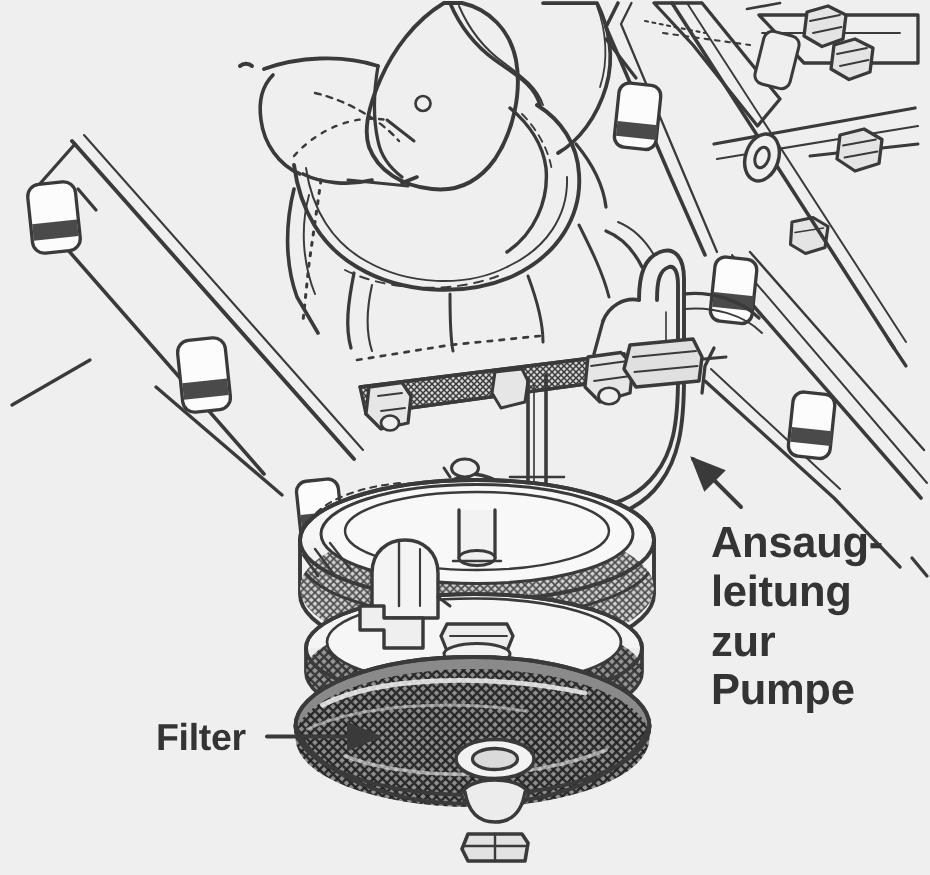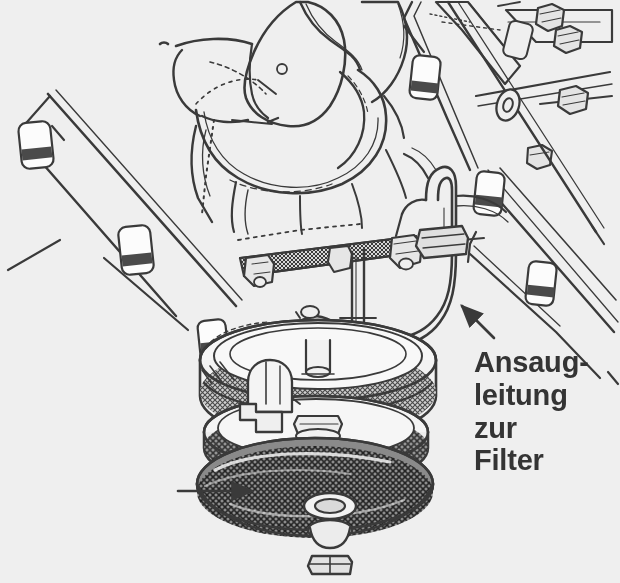--- a/index.html
+++ b/index.html
@@ -349,16 +349,17 @@
       <g>
         <path d="M178 491 L252 491" stroke-width="2.6" marker-end="url(#arrowHead)"></path>
       </g>
 
     </g>
   </svg>
 
   <div class="callout" id="callout-suction">Ansaug-
 leitung
 zur
-Filter</div>
-
+Pumpe</div>
+
+  <div class="callout" id="callout-filter">Filter</div>
 
 </div>
 
 </body></html>

